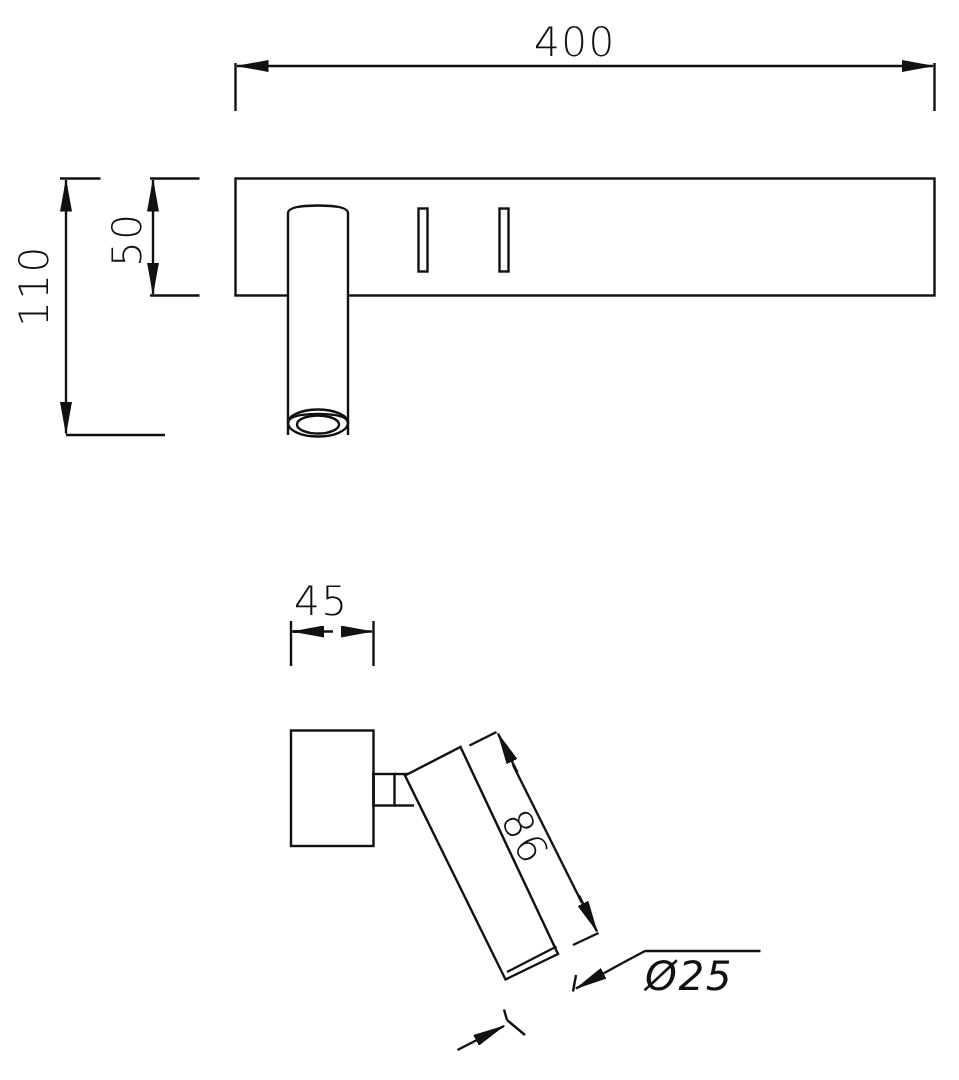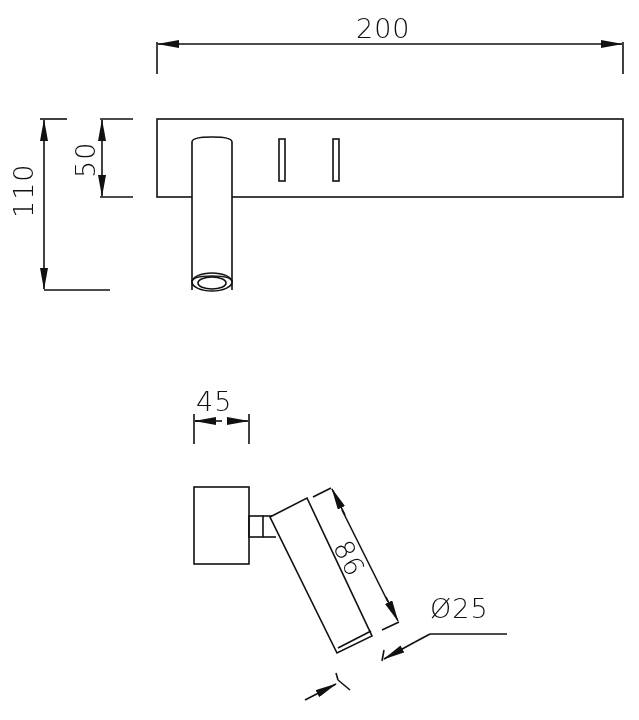--- a/index.html
+++ b/index.html
@@ -13,21 +13,21 @@
       line-height: 1;
       white-space: nowrap;
       letter-spacing: 1px;
       font-weight: 300;
     }
     #t300 { left: 356px; top: 15px; }
     #t35 { left: 196px; top: 388px; }
     #t110 { left: 10px; top: 218px; transform-origin: left top; transform: rotate(-90deg); }
     #t50 { left: 72px; top: 178px; transform-origin: left top; transform: rotate(-90deg); }
     #t86 { left: 353px; top: 536px; transform-origin: left top; transform: rotate(63deg); }
-    #t25 { left: 430px; top: 595px; }
+    #t25 { left: 430px; top: 638px; font-style: italic; }
   </style>
 </head>
 <body>
 
 <svg id="drawing" viewBox="0 0 639 720" xmlns="http://www.w3.org/2000/svg">
   <defs>
     <marker id="arrow" markerWidth="22" markerHeight="8" refX="21" refY="4" orient="auto" markerUnits="userSpaceOnUse">
       <path d="M0,0 L22,4 L0,8 Z" fill="#111"></path>
     </marker>
   </defs>
@@ -104,18 +104,18 @@
       <line x1="415" y1="642" x2="430" y2="634"></line>
       <line x1="430" y1="634" x2="507" y2="634"></line>
       <line x1="415" y1="642" x2="384" y2="659" marker-end="url(#arrow)"></line>
       <line x1="350" y1="690" x2="338" y2="680"></line>
       <line x1="338" y1="680" x2="336" y2="673"></line>
       <line x1="305" y1="700" x2="336" y2="684" marker-end="url(#arrow)"></line>
     </g>
   </g>
 </svg>
 
-<div class="dimtext" id="t300">200</div>
+<div class="dimtext" id="t300">400</div>
 <div class="dimtext" id="t110">110</div>
 <div class="dimtext" id="t50">50</div>
 <div class="dimtext" id="t35">45</div>
 <div class="dimtext" id="t86">86</div>
 <div class="dimtext" id="t25">Ø25</div>
 
 </body></html>

